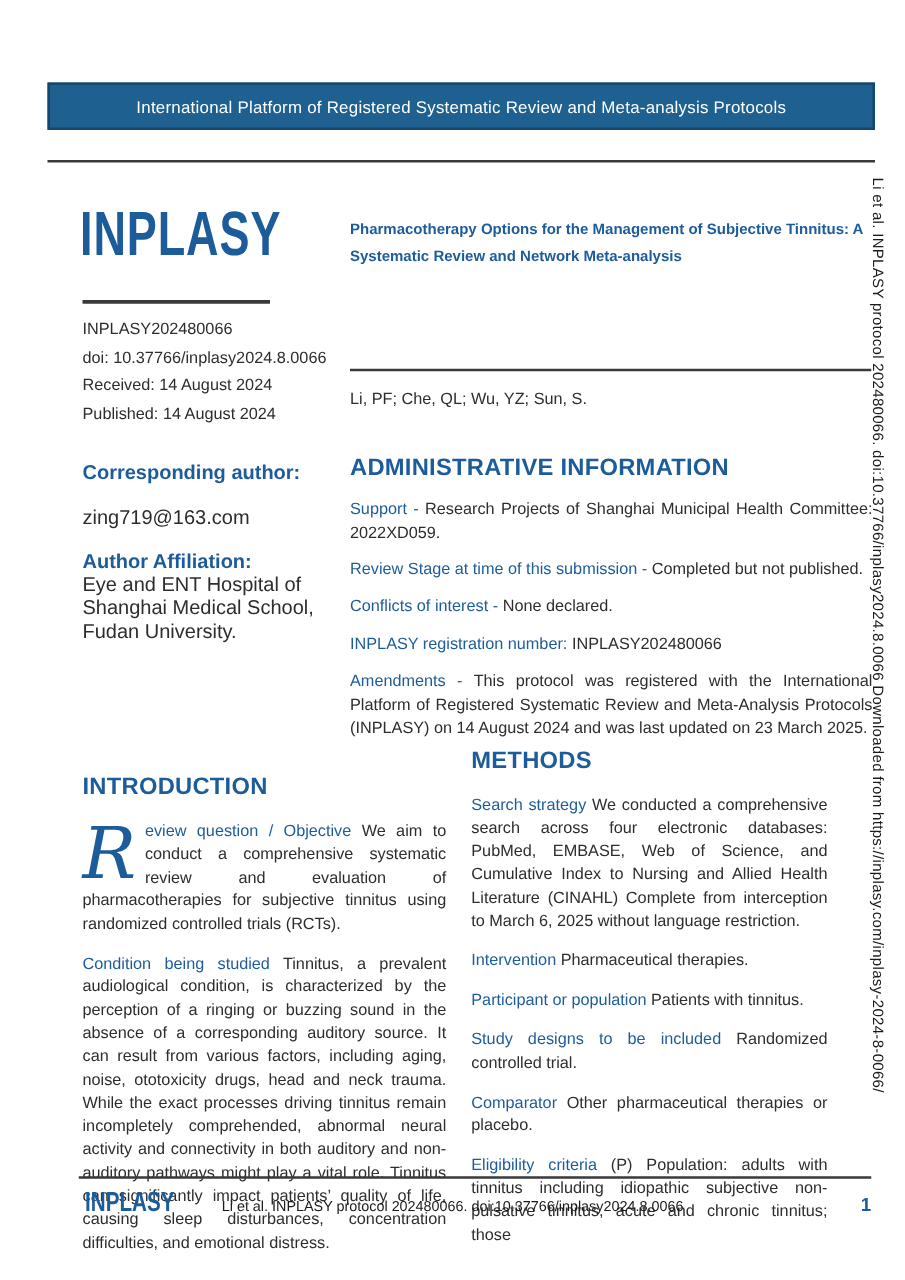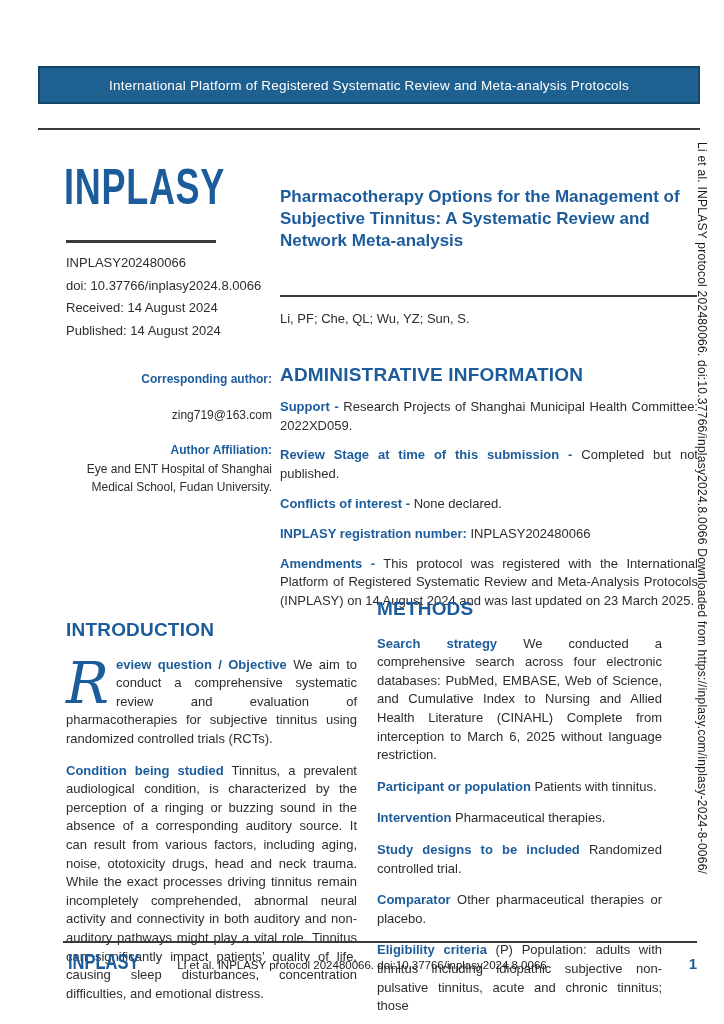--- a/index.html
+++ b/index.html
@@ -21,36 +21,36 @@
   .banner span{color:#ffffff;font-size:13.5px;letter-spacing:.2px;}
 
   .top-rule{position:absolute;left:38px;top:128px;width:662px;height:2px;background:var(--rule-color);}
 
   
   .logo{position:absolute;left:64px;top:162px;color:var(--accent-blue);
     font-size:50px;font-weight:bold;letter-spacing:1px;line-height:1;
     transform:scaleX(.72);transform-origin:left;}
   .logo-rule{position:absolute;left:66px;top:240px;width:150px;height:2.5px;background:var(--rule-color);}
   .meta{position:absolute;left:66px;top:252px;width:210px;font-size:13px;line-height:22.5px;color:var(--body-text);}
-  .corr{position:absolute;left:66px;top:370px;width:206px;font-size:12px;line-height:18.5px;text-align:right;}
+  .corr{position:absolute;left:66px;top:370px;width:206px;font-size:16px;line-height:18.5px;}
   .blue-label{color:var(--accent-blue);font-weight:bold;}
   .corr .gap{height:17px;}
 
   
-  .title{position:absolute;left:280px;top:186px;width:412px;
-    color:var(--accent-blue);font-size:17px;font-weight:bold;line-height:22px;}
+  .title{position:absolute;left:280px;top:172px;width:412px;
+    color:var(--accent-blue);font-size:12px;font-weight:bold;line-height:22px;}
   .author-rule{position:absolute;left:280px;top:295px;width:417px;height:2px;background:var(--rule-color);}
   .authors{position:absolute;left:280px;top:311px;width:417px;font-size:13px;}
 
   
   .admin{position:absolute;left:280px;top:366px;width:418px;font-size:13px;line-height:18.8px;}
   .sec-heading{color:var(--accent-blue);font-weight:bold;font-size:19px;letter-spacing:.2px;}
   .admin .sec-heading{margin-bottom:13px;}
   .para{text-align:justify;margin-bottom:11px;}
-  .para .lead{color:var(--accent-blue);font-weight:bold;}
+  .para .lead{color:var(--accent-blue);font-weight:normal;}
 
   
   .col{position:absolute;top:600px;font-size:13px;line-height:18.6px;}
   .col .sec-heading{margin-bottom:16px;}
   .col-left{left:66px;width:291px;margin-top:21px;}
   .col-right{left:377px;width:285px;}
   .col .para{margin-bottom:13px;}
   .dropcap{float:left;font-family:"DejaVu Serif",serif;font-style:italic;
     font-size:57px;line-height:44px;color:var(--accent-blue);margin:5px 7px 0 0;}
 
@@ -115,22 +115,22 @@
       <span class="dropcap">R</span><span class="lead">eview question / Objective</span> <span>We aim to conduct a comprehensive systematic review and evaluation of pharmacotherapies for subjective tinnitus using randomized controlled trials (RCTs).</span>
     </div>
     <div class="para">
       <span class="lead">Condition being studied</span> <span>Tinnitus, a prevalent audiological condition, is characterized by the perception of a ringing or buzzing sound in the absence of a corresponding auditory source. It can result from various factors, including aging, noise, ototoxicity drugs, head and neck trauma. While the exact processes driving tinnitus remain incompletely comprehended, abnormal neural activity and connectivity in both auditory and non-auditory pathways might play a vital role. Tinnitus can significantly impact patients’ quality of life, causing sleep disturbances, concentration difficulties, and emotional distress.</span>
     </div>
   </div>
 
   <div class="col col-right">
     <div class="sec-heading">METHODS</div>
     <div class="para"><span class="lead">Search strategy</span> <span>We conducted a comprehensive search across four electronic databases: PubMed, EMBASE, Web of Science, and Cumulative Index to Nursing and Allied Health Literature (CINAHL) Complete from interception to March 6, 2025 without language restriction.</span></div>
+    <div class="para"><span class="lead">Intervention</span> <span>Pharmaceutical therapies.</span></div>
     <div class="para"><span class="lead">Participant or population</span> <span>Patients with tinnitus.</span></div>
-    <div class="para"><span class="lead">Intervention</span> <span>Pharmaceutical therapies.</span></div>
     <div class="para"><span class="lead">Study designs to be included</span> <span>Randomized controlled trial.</span></div>
     <div class="para"><span class="lead">Comparator</span> <span>Other pharmaceutical therapies or placebo.</span></div>
     <div class="para"><span class="lead">Eligibility criteria</span> <span>(P) Population: adults with tinnitus including idiopathic subjective non-pulsative tinnitus, acute and chronic tinnitus; those</span></div>
   </div>
 
   <div class="footer-rule"></div>
   <div class="footer-content">
     <span class="footer-brand">INPLASY</span>
     <span class="footer-citation">Li et al. INPLASY protocol 202480066. doi:10.37766/inplasy2024.8.0066</span>
     <span class="footer-page">1</span>

